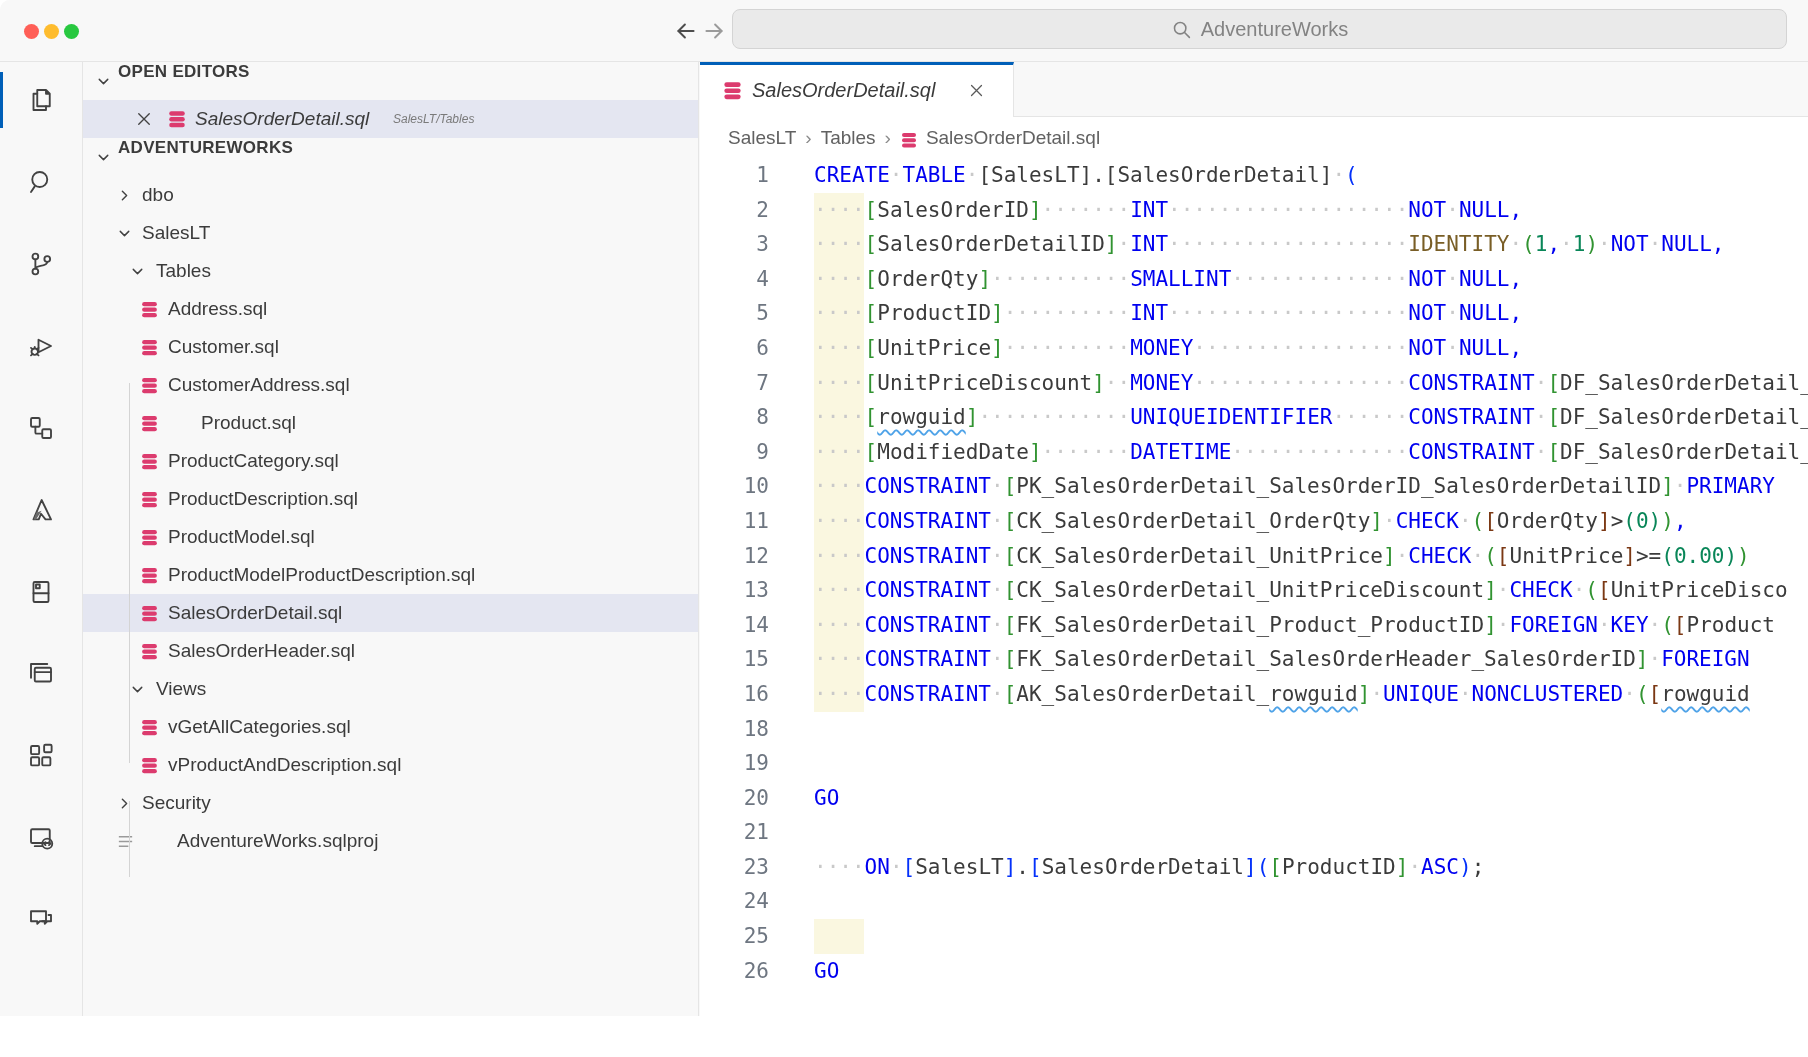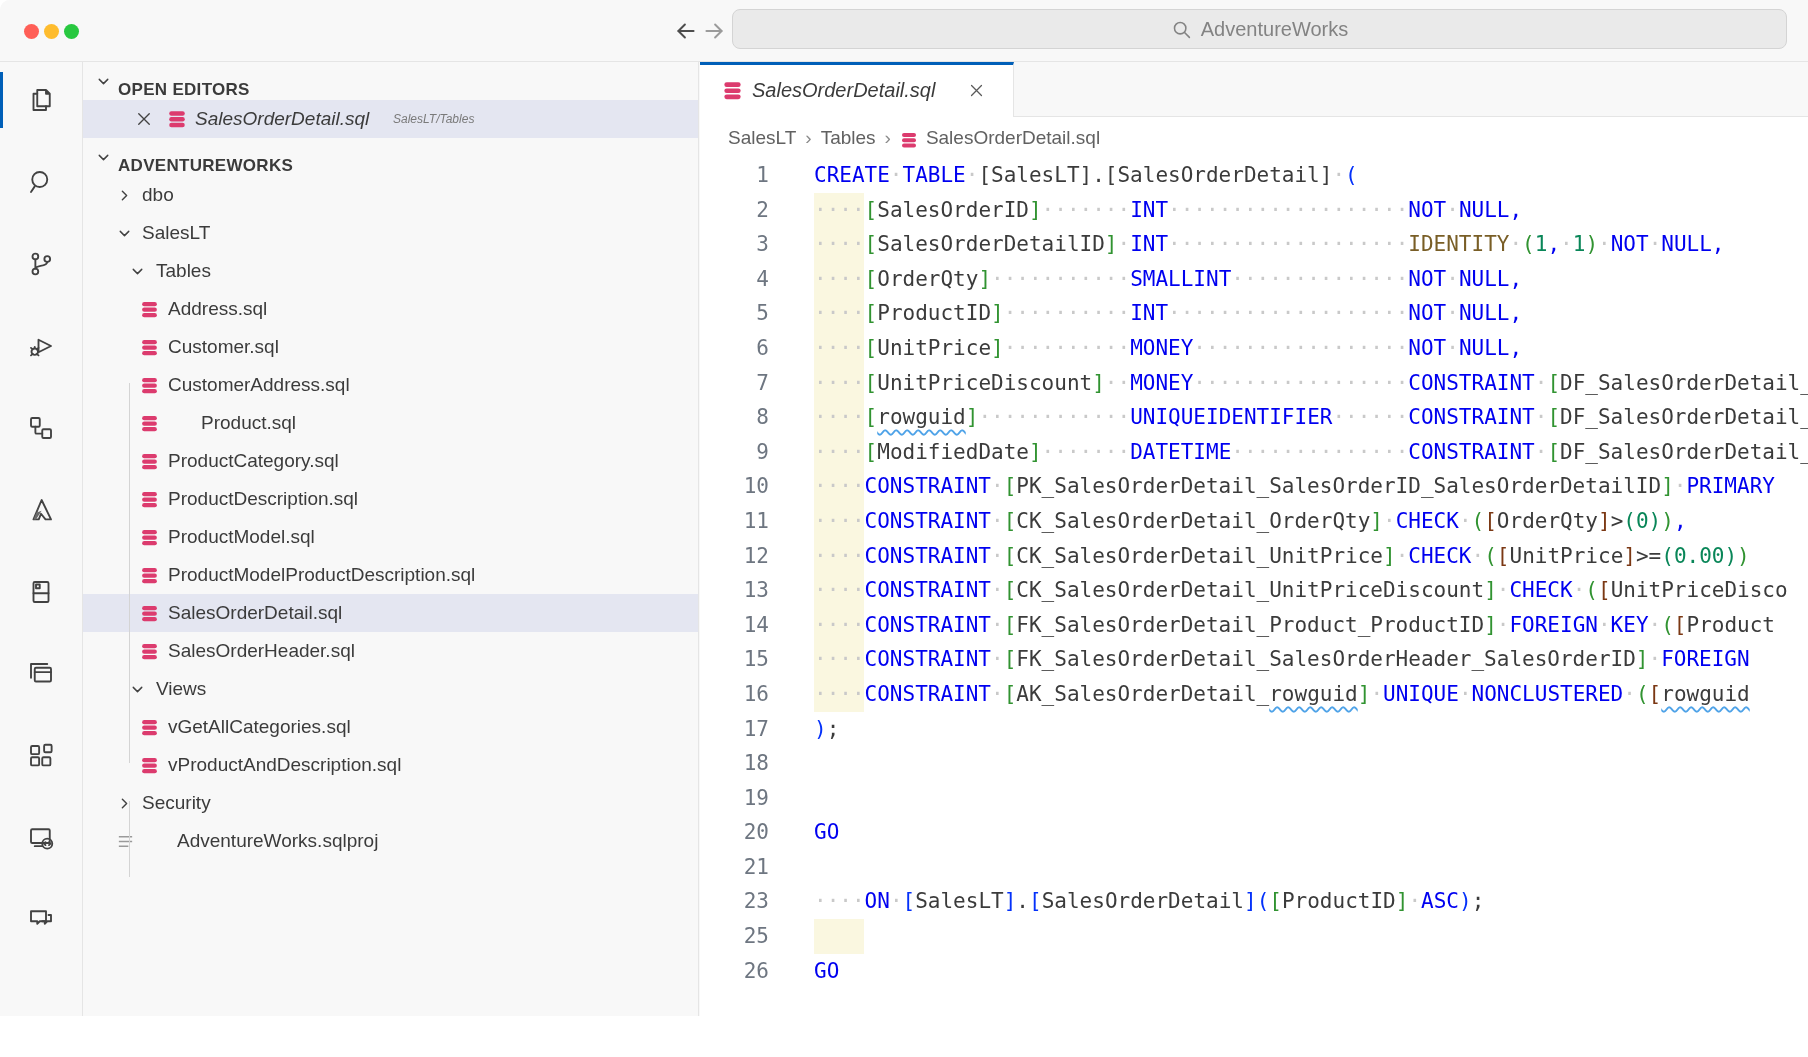--- a/index.html
+++ b/index.html
@@ -31,21 +31,21 @@
   #activitybar{position:absolute;left:0;top:62px;width:83px;height:995px;background:var(--chrome);border-right:1px solid var(--border);}
   .ab-item{position:absolute;left:0;width:82px;height:64px;display:flex;align-items:center;justify-content:center;color:#424242;}
   .ab-item.active::before{content:"";position:absolute;left:0;top:4px;width:3px;height:56px;background:var(--accent);}
   .ab-item svg{width:30px;height:30px;}
 
   
   #sidebar{position:absolute;left:83px;top:62px;width:616px;height:995px;background:var(--chrome);border-right:1px solid var(--border);overflow:hidden;}
   #sb-head{position:relative;height:55px;}
   #sb-title{position:absolute;left:35px;top:18px;font-size:17px;letter-spacing:.4px;color:#3B3B3B;}
   #sb-more{position:absolute;right:26px;top:20px;color:#3B3B3B;}
-  .sectionhdr{position:relative;height:38px;display:flex;align-items:flex-end;font-weight:700;font-size:17px;letter-spacing:.3px;color:#3B3B3B;}
+  .sectionhdr{position:relative;height:38px;display:flex;align-items:flex-start;font-weight:700;font-size:17px;letter-spacing:.3px;color:#3B3B3B;}
   .sectionhdr .chev{position:absolute;left:12px;top:11px;}
   .sectionhdr .shlabel{margin-left:35px;}
   #openeditor-row{position:relative;height:38px;background:var(--sel);display:flex;align-items:center;}
   #oe-close{position:absolute;left:52px;top:10px;color:#424242;}
   #oe-dbicon{position:absolute;left:84px;top:9px;}
   #oe-name{position:absolute;left:112px;font-style:italic;font-size:19px;color:#3B3B3B;}
   #oe-detail{position:absolute;left:310px;font-style:italic;font-size:12px;color:#7A7A7A;}
   #tree{position:relative;}
   .trow{position:relative;height:38px;display:flex;align-items:center;font-size:19px;color:#3B3B3B;}
   .trow.selected{background:var(--sel);}
@@ -389,24 +389,24 @@
         <div class="cline"><span class="lnum">7</span><span class="ltext"><span class="ws">····</span><span class="bg">[</span><span class="pu">UnitPriceDiscount</span><span class="bg">]</span><span class="ws">··</span><span class="kw">MONEY</span><span class="ws">·················</span><span class="kw">CONSTRAINT</span><span class="ws">·</span><span class="bg">[</span><span class="pu">DF_SalesOrderDetail_</span></span></div>
         <div class="cline"><span class="lnum">8</span><span class="ltext"><span class="ws">····</span><span class="bg">[</span><span class="sq">rowguid</span><span class="bg">]</span><span class="ws">············</span><span class="kw">UNIQUEIDENTIFIER</span><span class="ws">······</span><span class="kw">CONSTRAINT</span><span class="ws">·</span><span class="bg">[</span><span class="pu">DF_SalesOrderDetail_</span></span></div>
         <div class="cline"><span class="lnum">9</span><span class="ltext"><span class="ws">····</span><span class="bg">[</span><span class="pu">ModifiedDate</span><span class="bg">]</span><span class="ws">·······</span><span class="kw">DATETIME</span><span class="ws">··············</span><span class="kw">CONSTRAINT</span><span class="ws">·</span><span class="bg">[</span><span class="pu">DF_SalesOrderDetail_</span></span></div>
         <div class="cline"><span class="lnum">10</span><span class="ltext"><span class="ws">····</span><span class="kw">CONSTRAINT</span><span class="ws">·</span><span class="bg">[</span><span class="pu">PK_SalesOrderDetail_SalesOrderID_SalesOrderDetailID</span><span class="bg">]</span><span class="ws">·</span><span class="kw">PRIMARY</span></span></div>
         <div class="cline"><span class="lnum">11</span><span class="ltext"><span class="ws">····</span><span class="kw">CONSTRAINT</span><span class="ws">·</span><span class="bg">[</span><span class="pu">CK_SalesOrderDetail_OrderQty</span><span class="bg">]</span><span class="ws">·</span><span class="kw">CHECK</span><span class="ws">·</span><span class="bg">(</span><span class="br">[</span><span class="pu">OrderQty</span><span class="br">]</span><span class="pu">&gt;</span><span class="nu">(0)</span><span class="bg">)</span><span class="kw">,</span></span></div>
         <div class="cline"><span class="lnum">12</span><span class="ltext"><span class="ws">····</span><span class="kw">CONSTRAINT</span><span class="ws">·</span><span class="bg">[</span><span class="pu">CK_SalesOrderDetail_UnitPrice</span><span class="bg">]</span><span class="ws">·</span><span class="kw">CHECK</span><span class="ws">·</span><span class="bg">(</span><span class="br">[</span><span class="pu">UnitPrice</span><span class="br">]</span><span class="pu">&gt;=</span><span class="nu">(0.00)</span><span class="bg">)</span></span></div>
         <div class="cline"><span class="lnum">13</span><span class="ltext"><span class="ws">····</span><span class="kw">CONSTRAINT</span><span class="ws">·</span><span class="bg">[</span><span class="pu">CK_SalesOrderDetail_UnitPriceDiscount</span><span class="bg">]</span><span class="ws">·</span><span class="kw">CHECK</span><span class="ws">·</span><span class="bg">(</span><span class="br">[</span><span class="pu">UnitPriceDisco</span></span></div>
         <div class="cline"><span class="lnum">14</span><span class="ltext"><span class="ws">····</span><span class="kw">CONSTRAINT</span><span class="ws">·</span><span class="bg">[</span><span class="pu">FK_SalesOrderDetail_Product_ProductID</span><span class="bg">]</span><span class="ws">·</span><span class="kw">FOREIGN</span><span class="ws">·</span><span class="kw">KEY</span><span class="ws">·</span><span class="bg">(</span><span class="br">[</span><span class="pu">Product</span></span></div>
         <div class="cline"><span class="lnum">15</span><span class="ltext"><span class="ws">····</span><span class="kw">CONSTRAINT</span><span class="ws">·</span><span class="bg">[</span><span class="pu">FK_SalesOrderDetail_SalesOrderHeader_SalesOrderID</span><span class="bg">]</span><span class="ws">·</span><span class="kw">FOREIGN</span></span></div>
         <div class="cline"><span class="lnum">16</span><span class="ltext"><span class="ws">····</span><span class="kw">CONSTRAINT</span><span class="ws">·</span><span class="bg">[</span><span class="pu">AK_SalesOrderDetail_</span><span class="sq">rowguid</span><span class="bg">]</span><span class="ws">·</span><span class="kw">UNIQUE</span><span class="ws">·</span><span class="kw">NONCLUSTERED</span><span class="ws">·</span><span class="bg">(</span><span class="br">[</span><span class="sq">rowguid</span></span></div>
-        <div class="cline"><span class="lnum">17</span><span class="ltext"><span class="bb">)</span><span class="pu">;</span></span></div>
         <div class="cline"><span class="lnum">18</span><span class="ltext"></span></div>
         <div class="cline"><span class="lnum">19</span><span class="ltext"></span></div>
         <div class="cline"><span class="lnum">20</span><span class="ltext"><span class="kw">GO</span></span></div>
         <div class="cline"><span class="lnum">21</span><span class="ltext"></span></div>
         <div class="cline"><span class="lnum">23</span><span class="ltext"><span class="ws">····</span><span class="kw">ON</span><span class="ws">·</span><span class="bb">[</span><span class="pu">SalesLT</span><span class="bb">]</span><span class="pu">.</span><span class="bb">[</span><span class="pu">SalesOrderDetail</span><span class="bb">]</span><span class="bb">(</span><span class="bg">[</span><span class="pu">ProductID</span><span class="bg">]</span><span class="ws">·</span><span class="kw">ASC</span><span class="bb">)</span><span class="pu">;</span></span></div>
+        <div class="cline"><span class="lnum">24</span><span class="ltext"></span></div>
         <div class="cline"><span class="lnum">25</span><span class="ltext"></span></div>
         <div class="cline"><span class="lnum">26</span><span class="ltext"><span class="kw">GO</span></span></div>
       </div>
   </div>
 
 </div>
 
 </body></html>

